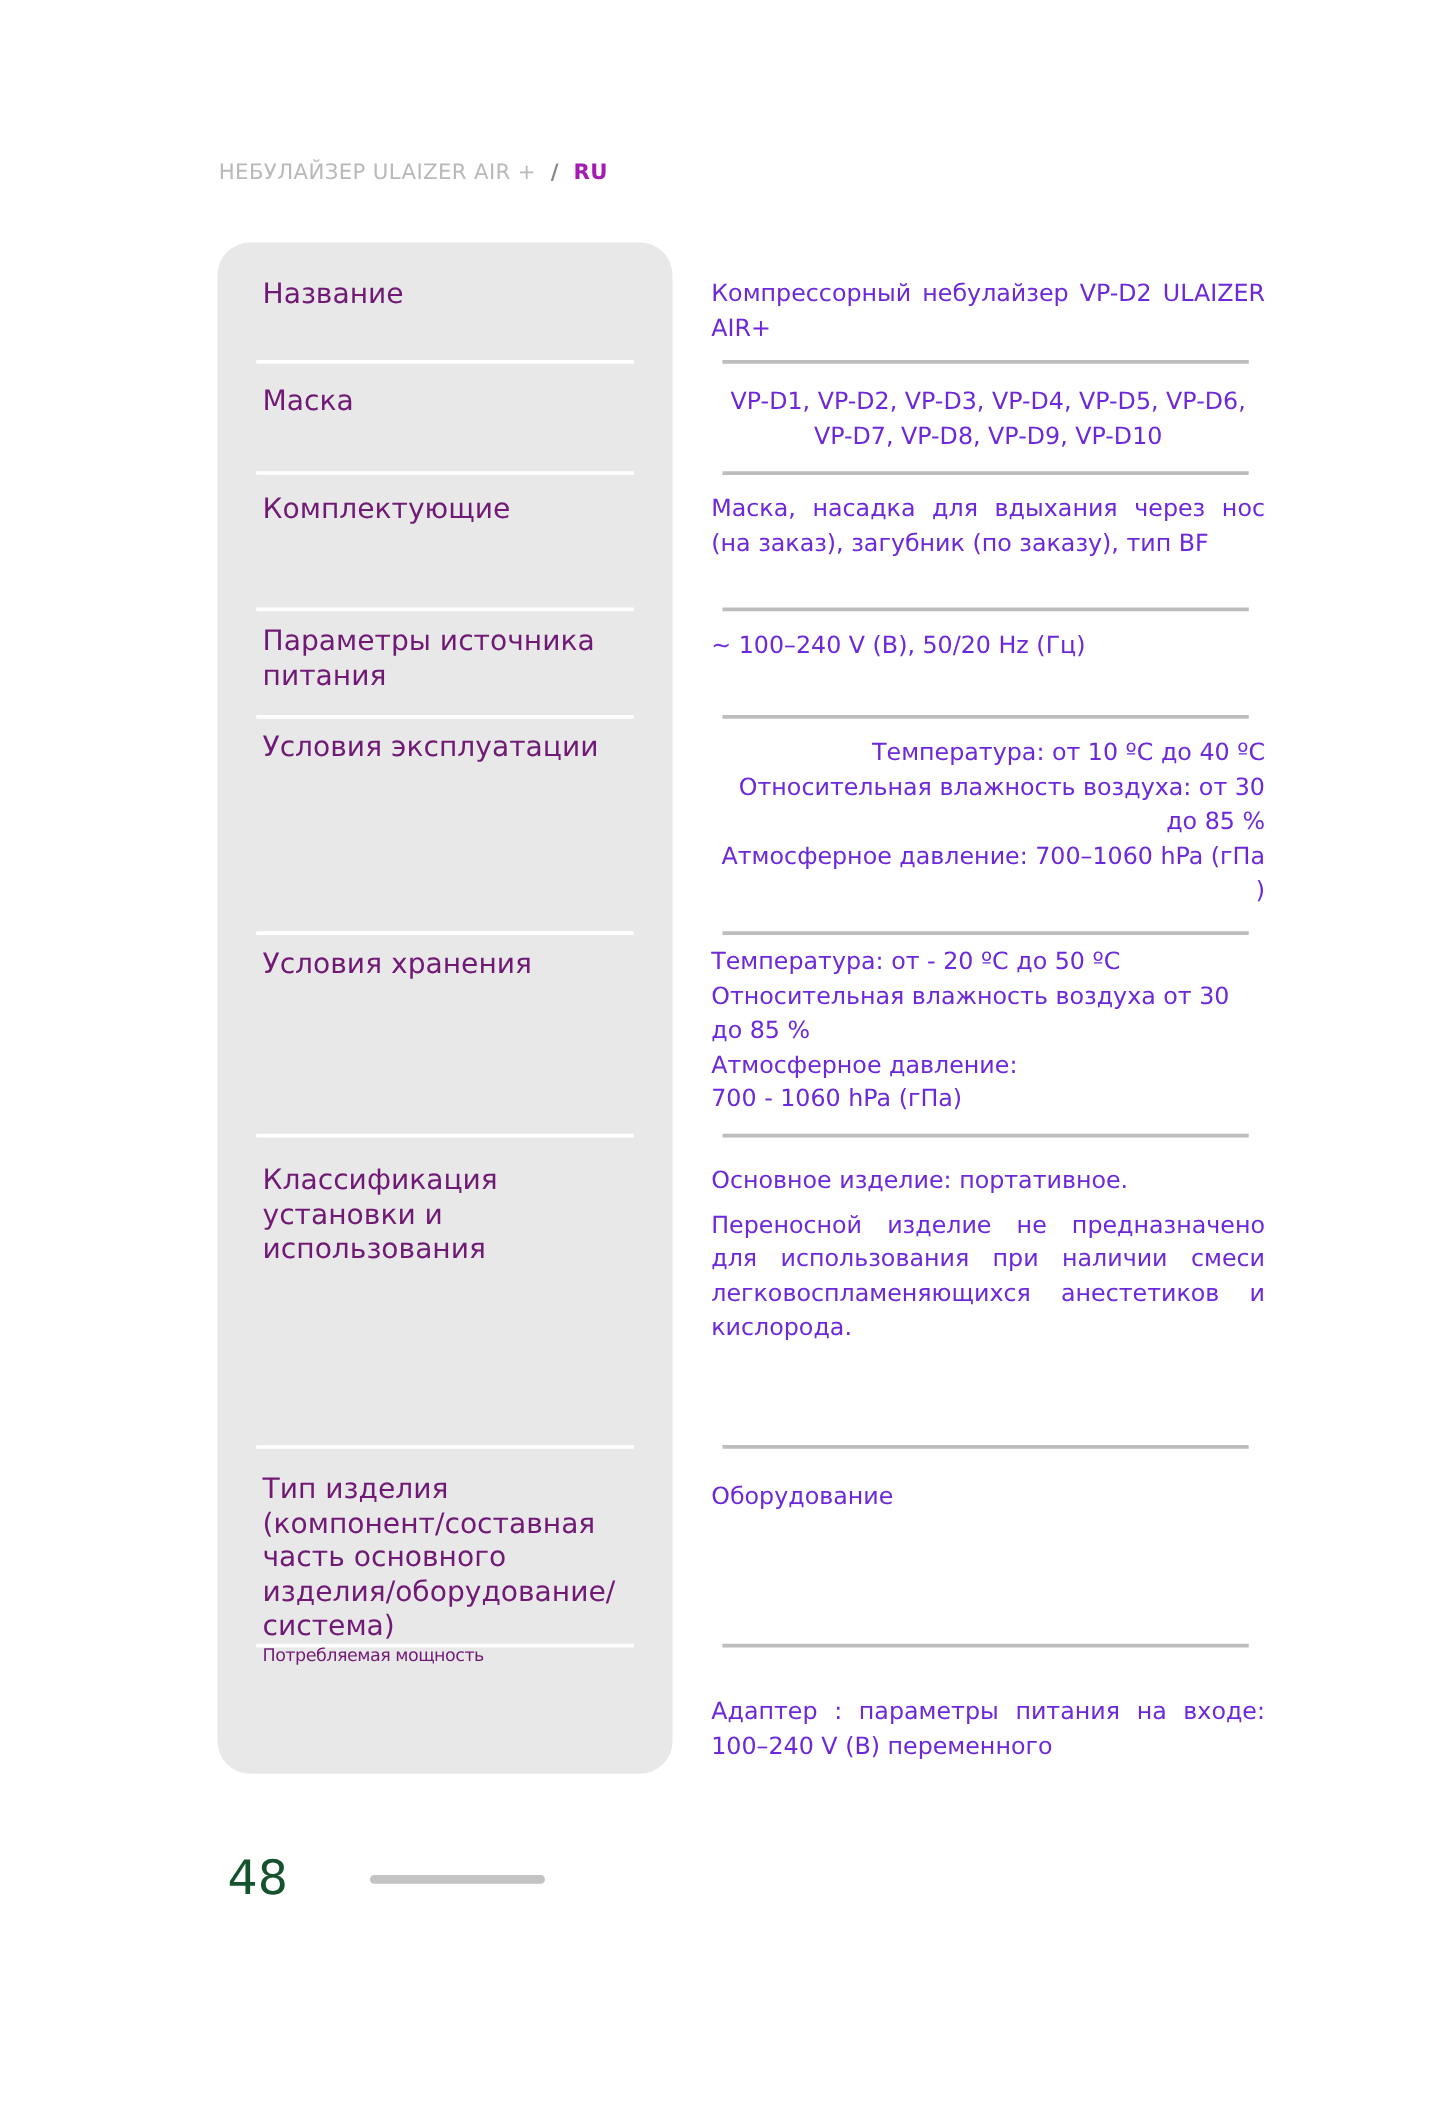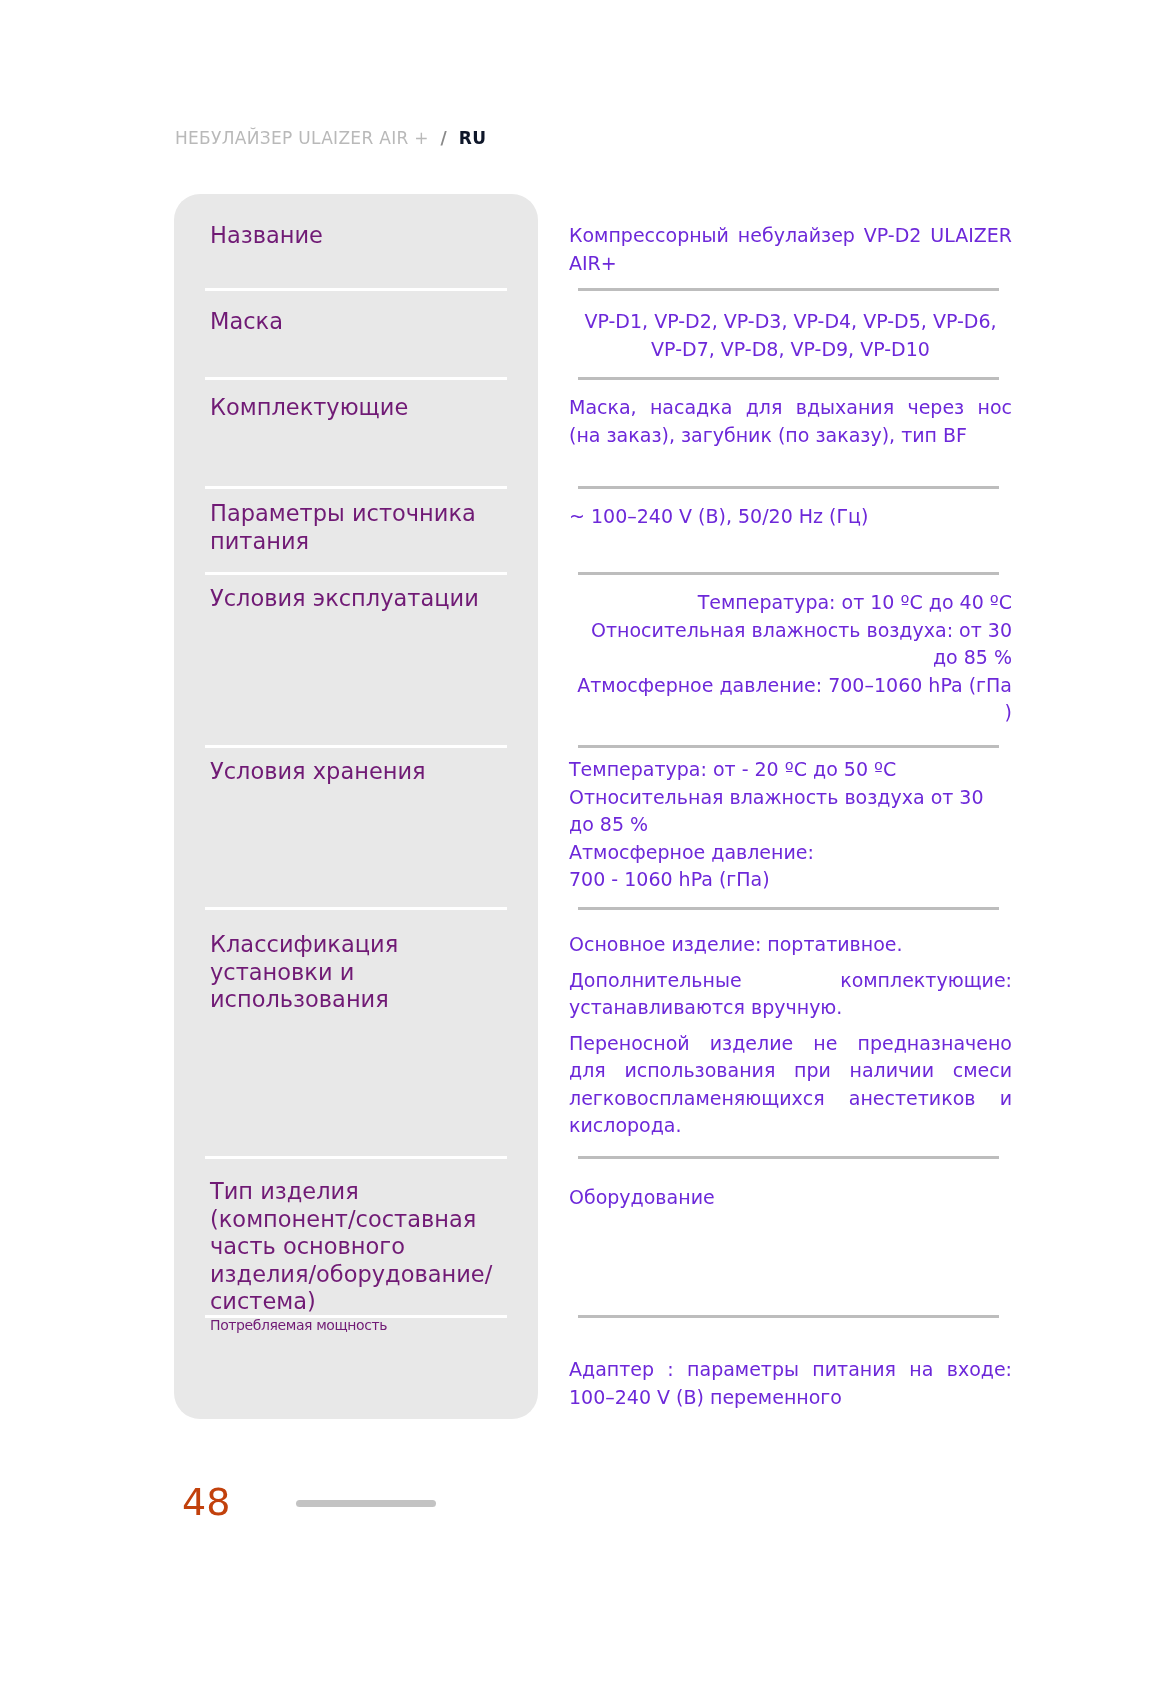--- a/index.html
+++ b/index.html
@@ -1,31 +1,31 @@
 <!DOCTYPE html>
 <html><head>
 <meta charset="utf-8">
 <style>
   html, body { margin: 0; padding: 0; background: #ffffff; }
   body { width: 1164px; height: 1701px; position: relative; overflow: hidden;
          font-family: "DejaVu Sans", sans-serif; color: #1f1f1f; }
   .hdr { position: absolute; left: 175px; top: 128px; font-size: 17px; letter-spacing: 0.3px;
          color: #b9b9b9; white-space: nowrap; }
   .hdr .sep { color: #8a8a8a; margin: 0 6px; font-weight: bold; }
-  .hdr .lang { color: #0f172a; font-weight: bold; }
+  .hdr .lang { color: #a21caf; font-weight: bold; }
   .card { position: absolute; left: 174px; top: 194px; width: 364px; height: 1225px;
           background: #e8e8e8; border-radius: 26px; }
   .lbl { position: absolute; left: 210px; width: 320px; font-size: 22.5px; line-height: 27.5px;
          color: #701a75; }
   .val { position: absolute; left: 569px; width: 443px; font-size: 19px; line-height: 27.5px;
          color: #6d28d9; text-align: justify; }
   .val p { margin: 0 0 8px 0; }
   .ldiv { position: absolute; left: 205px; width: 302px; height: 3px; background: #ffffff; }
   .rdiv { position: absolute; left: 578px; width: 421px; height: 3px; background: #bdbdbd; }
-  .pnum { position: absolute; left: 182px; top: 1480px; font-size: 38px; color: #c2410c; }
+  .pnum { position: absolute; left: 182px; top: 1480px; font-size: 38px; color: #14532d; }
   .pbar { position: absolute; left: 296px; top: 1500px; width: 140px; height: 7px;
           border-radius: 4px; background: #c3c3c3; }
 </style>
 </head>
 <body>
 
 <div class="hdr">
   <span>НЕБУЛАЙЗЕР ULAIZER AIR +</span>
   <span class="sep">/</span>
   <span class="lang">RU</span>
@@ -72,21 +72,20 @@
 <div class="val" style="top:756px; white-space:pre-line; text-align:left"><p>Температура: от - 20 ºС до 50 ºС
 Относительная влажность воздуха от 30 до 85 %
 Атмосферное давление:
 700 - 1060 hPa (гПа)</p></div>
 <div class="ldiv" style="top:907px"></div>
 <div class="rdiv" style="top:907px"></div>
 
 <div class="lbl" style="top:931px; width:250px">Классификация установки и использования</div>
 <div class="val" style="top:931px">
   <p>Основное изделие: портативное.</p>
-  <p>Дополнительные комплектующие: устанавливаются вручную.</p>
   <p>Переносной изделие не предназначено для использования при наличии смеси легковоспламеняющихся анестетиков и кислорода.</p>
 </div>
 <div class="ldiv" style="top:1156px"></div>
 <div class="rdiv" style="top:1156px"></div>
 
 <div class="lbl" style="top:1178px; width:300px">Тип изделия (компонент/составная часть основного изделия/оборудование/ система)</div>
 <div class="val" style="top:1184px">
     <p>Оборудование</p>
   </div>
 <div class="ldiv" style="top:1315px"></div>

